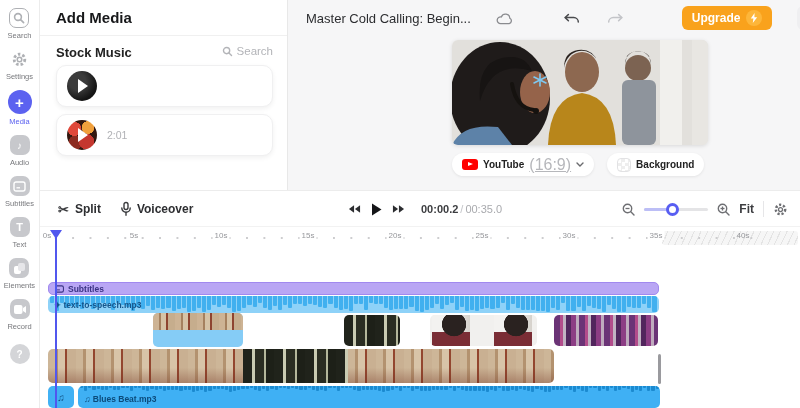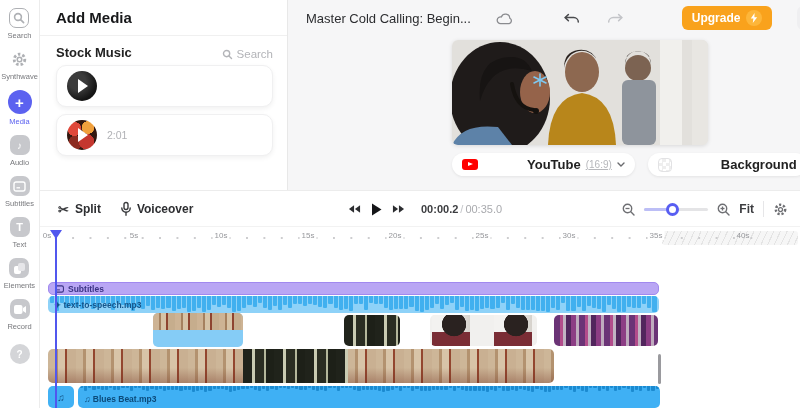--- a/index.html
+++ b/index.html
@@ -14,21 +14,21 @@
   .ric{width:20px;height:20px;border-radius:7px;background:#c7c8cc;color:#fff;display:flex;align-items:center;justify-content:center;font-size:11px;font-weight:bold;}
   .ric.outline{background:#fff;border:1.6px solid #aeb0b4;color:#aeb0b4;}
   .ric.media{width:24px;height:24px;border-radius:50%;background:#5c62f0;font-size:15px;}
   .ric.round{border-radius:50%;background:#d4d5d8;}
   .ric svg{display:block;}
 
   
   .panel{position:absolute;left:40px;top:0;width:248px;height:190px;background:#fff;border-right:1px solid #e8e8e8;overflow:hidden;z-index:5;}
   .panel-head{height:36px;display:flex;align-items:center;padding:0 16px;border-bottom:1px solid #f0f0f0;}
   .panel-title{font-size:15px;font-weight:700;color:#17181a;}
-  .sec-row{display:flex;align-items:flex-end;justify-content:space-between;padding:9px 14px 5px 16px;}
+  .sec-row{display:flex;align-items:flex-start;justify-content:space-between;padding:9px 14px 5px 16px;}
   .sec-title{font-size:13px;font-weight:700;color:#222;}
   .sec-search{display:flex;align-items:center;gap:4px;color:#b3b4b8;font-size:11.5px;cursor:pointer;}
   .chips{display:flex;align-items:center;gap:5px;padding:2px 10px 6px 16px;}
   .chip{border:1px solid #e7e7e9;border-radius:12px;padding:3px 9px;font-size:10.5px;color:#3a3b3e;background:#fff;cursor:pointer;white-space:nowrap;}
   .mcard{margin:0 14px 7px 16px;height:42px;border:1px solid #f0f0f1;border-radius:10px;box-shadow:0 2px 5px rgba(0,0,0,.06);display:flex;align-items:center;gap:10px;padding:0 10px;background:#fff;cursor:pointer;}
   .thumb{width:30px;height:30px;border-radius:50%;position:relative;flex:none;}
   .thumb.dark{background:radial-gradient(circle at 35% 35%,#3c3c3c 0 30%,#141414 70%);}
   .thumb.lofi{background:radial-gradient(circle at 25% 30%,#e0483a 0 22%,transparent 23%),radial-gradient(circle at 70% 25%,#f0a03c 0 20%,transparent 21%),radial-gradient(circle at 65% 72%,#c4372f 0 26%,transparent 27%),radial-gradient(circle at 28% 75%,#8c2b20 0 22%,transparent 23%),#32170f;}
   .thumb .play{position:absolute;left:11px;top:8px;width:0;height:0;border-left:10px solid #fff;border-top:7px solid transparent;border-bottom:7px solid transparent;}
   .mtitle{font-size:11.5px;font-weight:700;color:#222;line-height:1.35;}
@@ -45,22 +45,22 @@
   .btn{height:24px;border-radius:6px;display:flex;align-items:center;gap:6px;padding:0 10px;font-size:12px;font-weight:700;cursor:pointer;white-space:nowrap;}
   .btn-upgrade{background:#f9a21c;color:#fff;}
   .bolt{width:16px;height:16px;border-radius:50%;background:#fdb63a;display:flex;align-items:center;justify-content:center;}
   .btn-share{background:#efeff1;color:#2b2c2f;}
   .btn-done{background:#151618;color:#fff;height:26px;border-radius:7px;}
   .canvas{position:absolute;left:164px;top:40px;width:256px;height:105px;border-radius:6px;overflow:hidden;box-shadow:0 1px 4px rgba(0,0,0,.12);cursor:pointer;}
   .pillrow{position:absolute;left:164px;top:153px;display:flex;gap:13px;}
   .pill{height:23px;background:#fff;border-radius:12px;box-shadow:0 1px 3px rgba(0,0,0,.08);display:flex;align-items:center;gap:5px;padding:0 10px;cursor:pointer;}
   .yt-ic{width:16px;height:11px;background:#f00;border-radius:3px;position:relative;}
   .yt-ic::after{content:"";position:absolute;left:6px;top:3px;border-left:5px solid #fff;border-top:2.8px solid transparent;border-bottom:2.8px solid transparent;}
-  .pill .plabel{font-size:13px;font-weight:700;color:#222;margin-left:44px;}
-  .pill .psub{font-size:10px;color:#b6b7bb;text-decoration:underline;}
+  .pill .plabel{font-size:10px;font-weight:700;color:#222;}
+  .pill .psub{font-size:16px;color:#b6b7bb;text-decoration:underline;}
   .swatch{width:14px;height:14px;border:1px solid #e2e2e4;border-radius:4px;background:conic-gradient(#eee 0 25%,#fff 0 50%,#eee 0 75%,#fff 0) 0 0/7px 7px;}
 
   
   .tl{position:absolute;left:40px;top:190px;width:760px;height:218px;background:#fff;border-top:1px solid #ececec;overflow:hidden;z-index:3;}
   .tbar{position:absolute;left:0;top:0;right:0;height:36px;border-bottom:1px solid #f2f2f2;}
   .tgrp{position:absolute;top:0;height:36px;display:flex;align-items:center;gap:6px;}
   .tool{display:flex;align-items:center;gap:6px;font-size:12px;font-weight:700;color:#2e2f32;cursor:pointer;}
   .tool svg,.tool .g{color:#3a3b3e;}
   .transport{left:308px;}
   .tcur{font-size:11px;font-weight:700;color:#3c3d40;}
@@ -125,21 +125,21 @@
       </span>
       <span class="lbl">Search</span>
     </div>
     <div class="rail-item">
       <span class="ric outline" style="border:none;">
         <svg width="17" height="17" viewBox="0 0 18 18">
             <circle cx="9" cy="9" r="5.6" fill="none" stroke="#aeb0b4" stroke-width="3" stroke-dasharray="2.6 2.2"></circle>
             <circle cx="9" cy="9" r="2.4" fill="none" stroke="#aeb0b4" stroke-width="1.6"></circle>
           </svg>
       </span>
-      <span class="lbl">Synthwave</span>
+      <span class="lbl">Settings</span>
     </div>
     <div class="rail-item active">
       <span class="ric media">+</span>
       <span class="lbl">Media</span>
     </div>
     <div class="rail-item">
       <span class="ric" style="font-size:10px;">♪</span>
       <span class="lbl">Audio</span>
     </div>
     <div class="rail-item">

